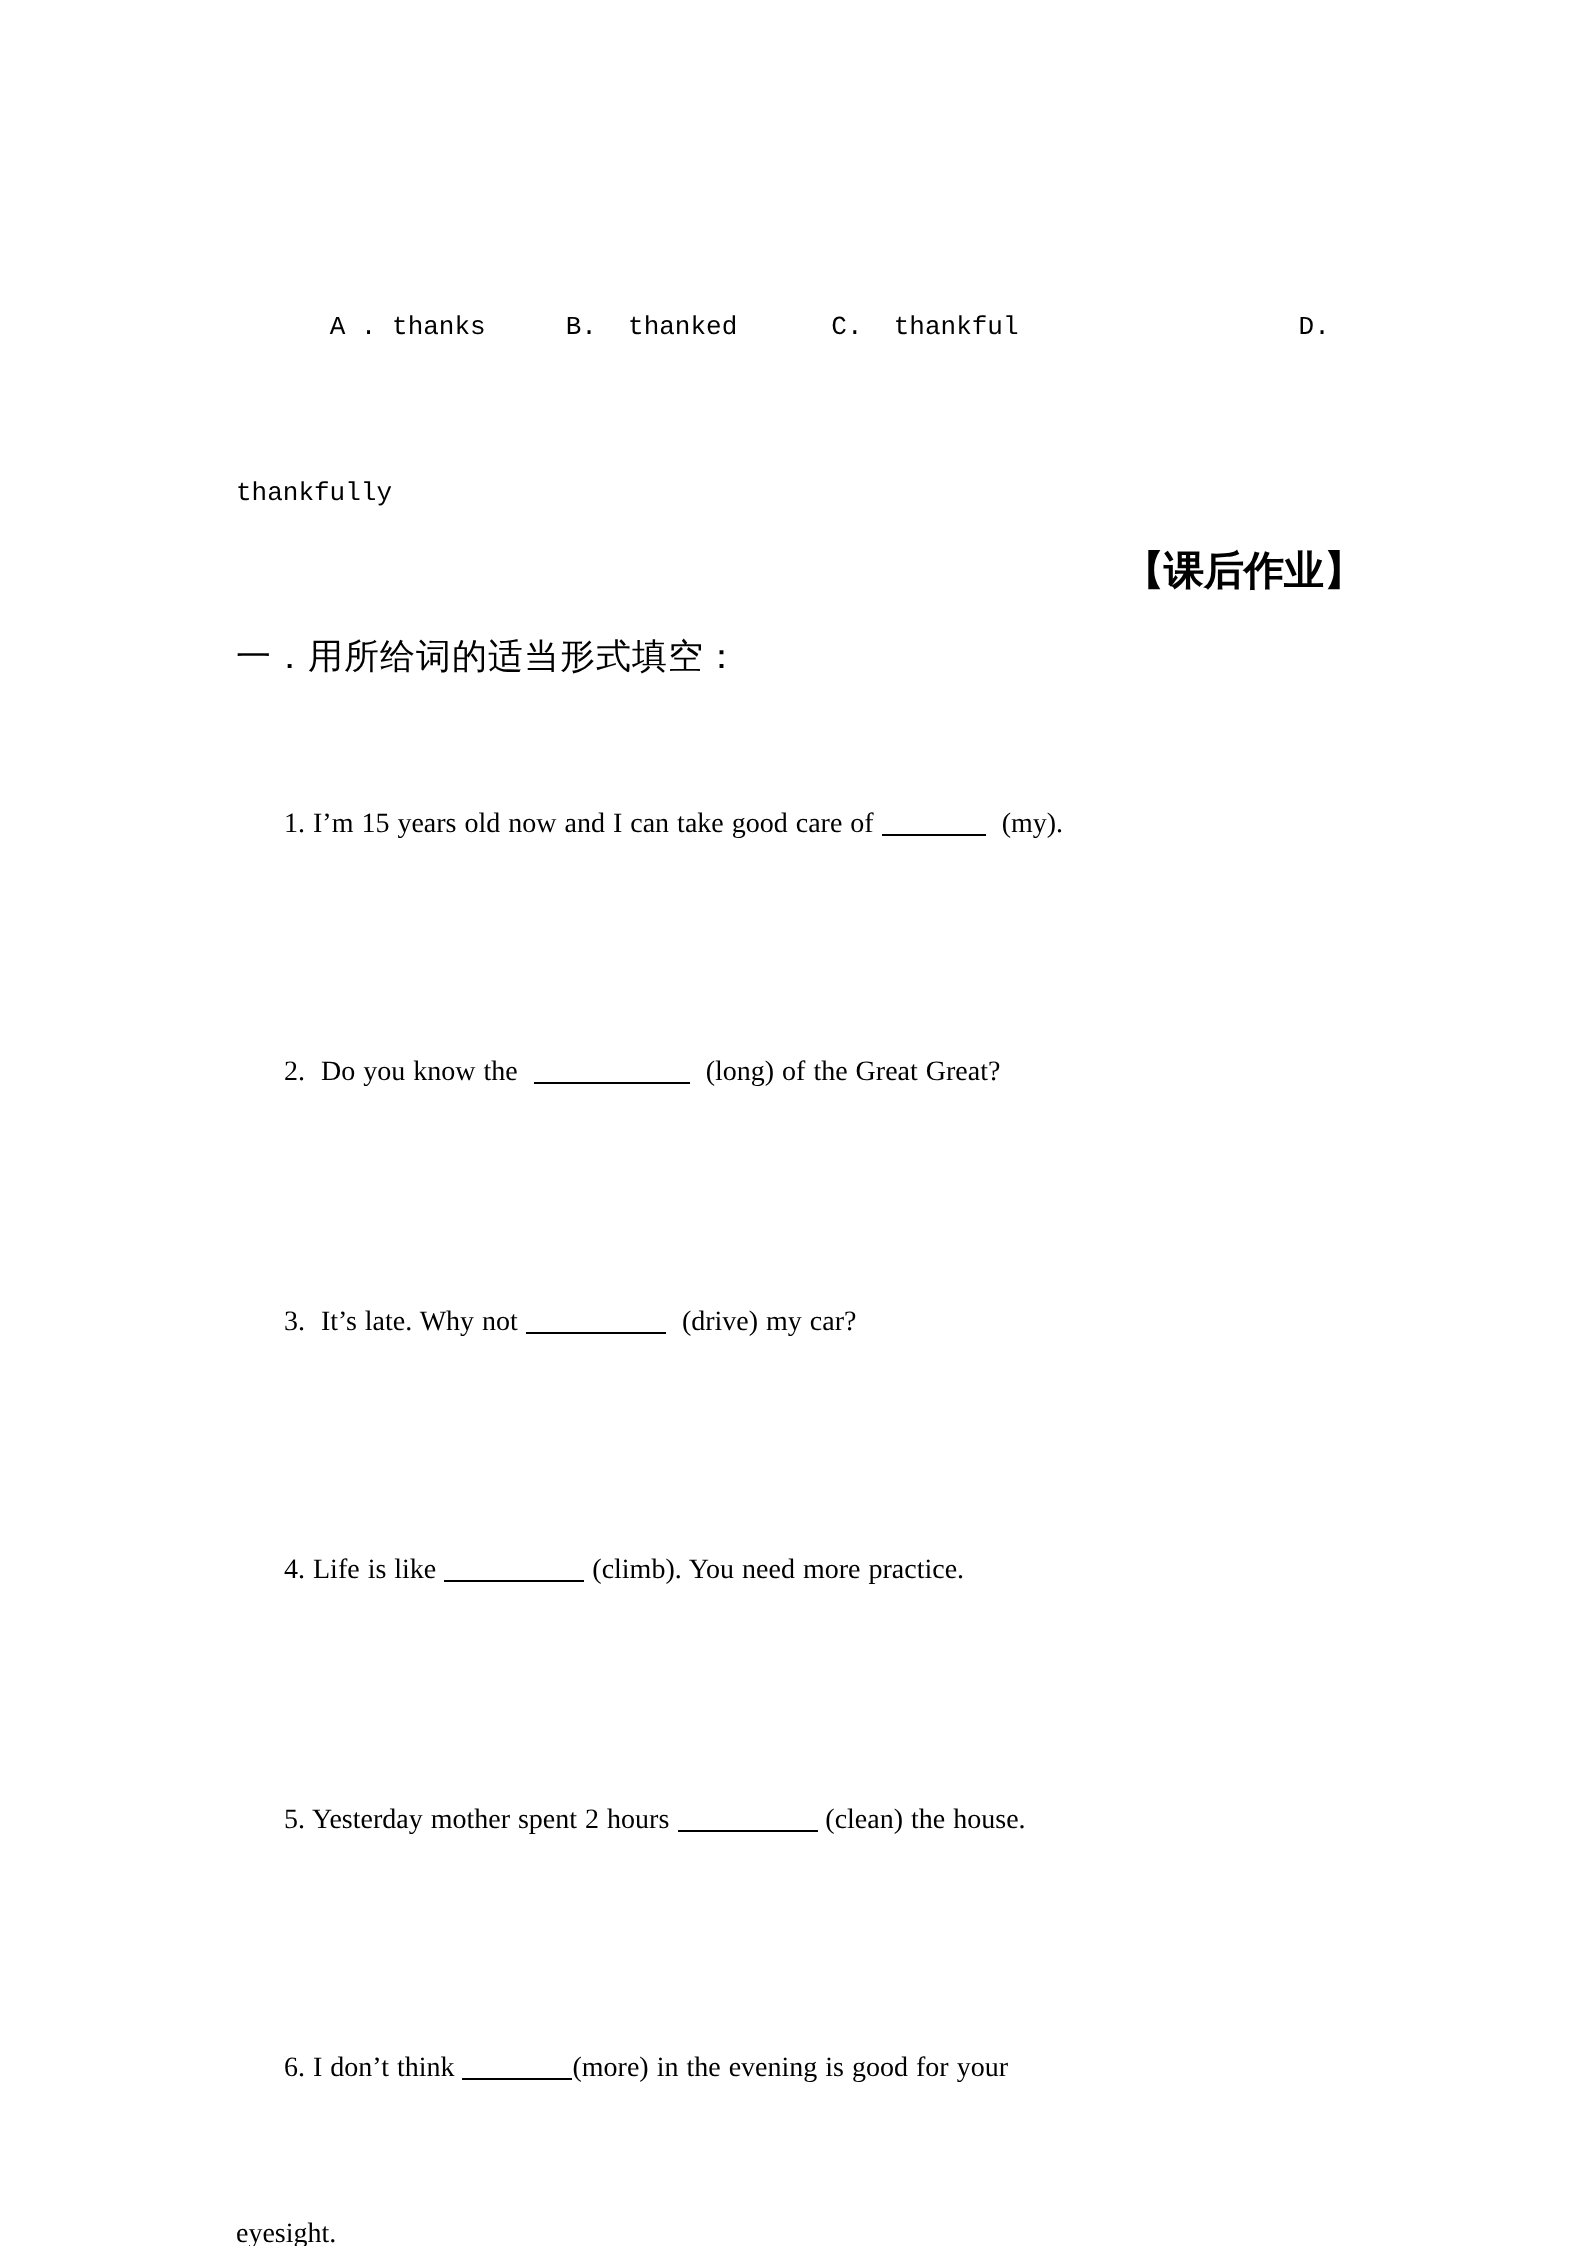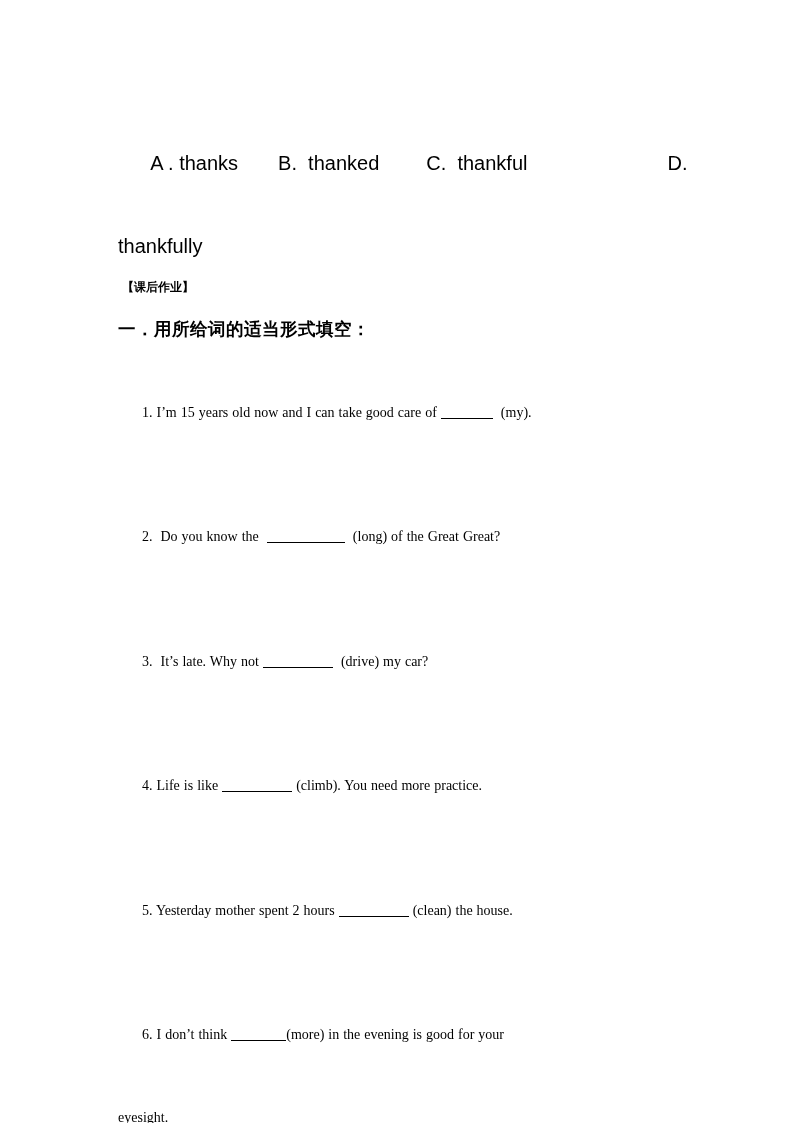--- a/index.html
+++ b/index.html
@@ -28,39 +28,40 @@
 
   .content {
     position: absolute;
     left: 118px;
     top: 101px;
     width: 564px;
   }
 
   
   .opt-row {
-    font-family: Liberation Sans, sans-serif;
-    font-size: 20px;
+    font-family: Liberation Mono, monospace;
+    font-size: 13px;
     line-height: 41.5px;
     white-space: pre;
   }
 
   
   .cjk-head {
-    font-family: Liberation Sans, sans-serif;
-    font-size: 12px;
+    font-family: Liberation Mono, monospace;
+    font-size: 20px;
     line-height: 41.5px;
     font-weight: bold;
     letter-spacing: 0px;
+    text-align: right;
   }
   .cjk-sub {
     font-family: "DejaVu Serif", "Liberation Serif", serif;
     font-size: 17.5px;
     line-height: 41.5px;
-    font-weight: bold;
+    font-weight: normal;
     letter-spacing: 0.5px;
   }
 
   
   .item {
     font-size: 14px;
     line-height: 41.5px;
     white-space: pre-wrap;
     word-spacing: 0.5px;
   }

